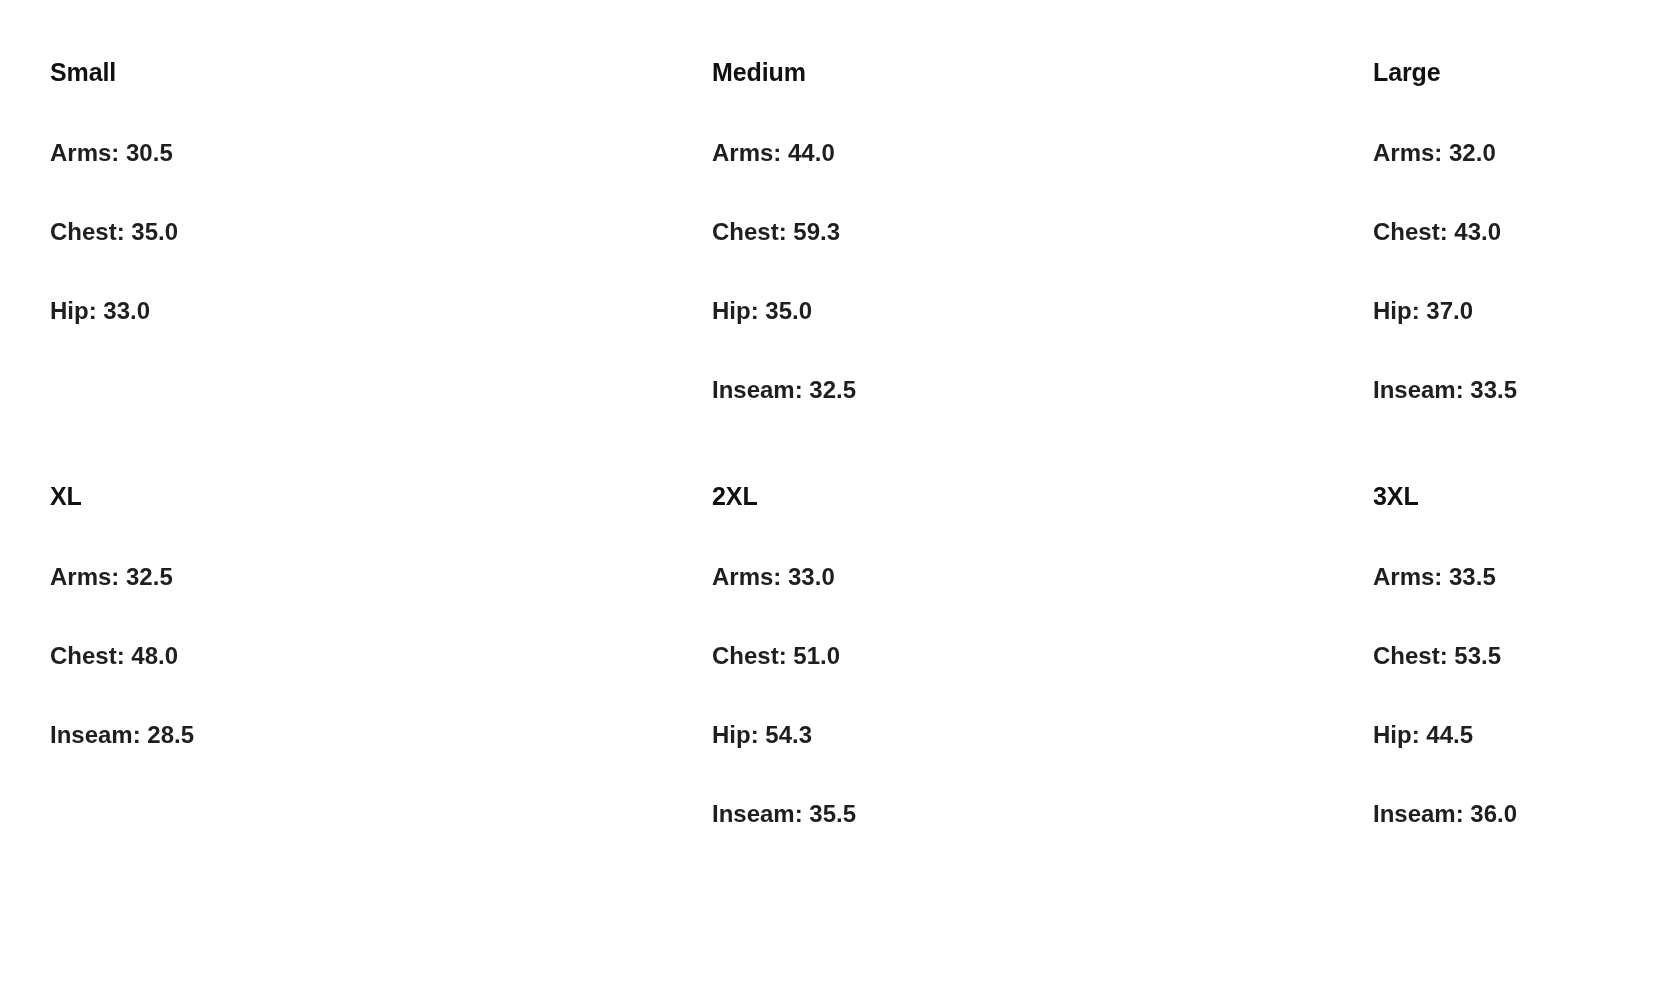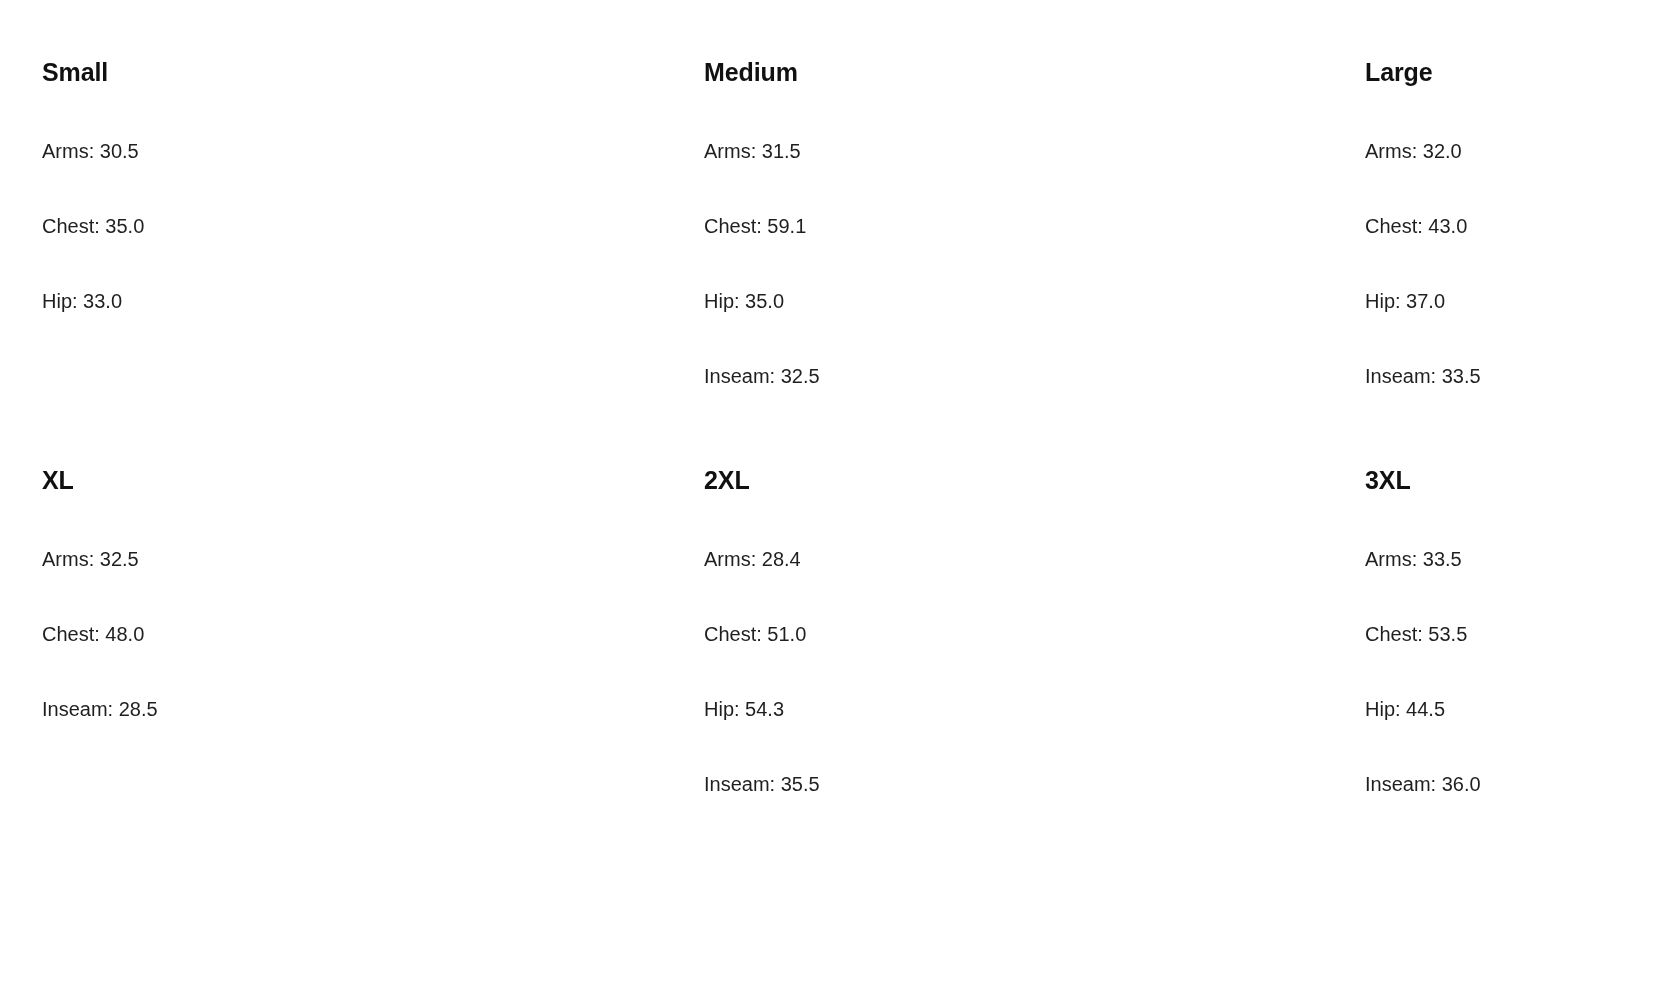--- a/index.html
+++ b/index.html
@@ -12,21 +12,21 @@
     height: 998px;
     font-family: "Liberation Sans", "DejaVu Sans", sans-serif;
     color: #1a1a1a;
     overflow: hidden;
   }
 
   .size-chart {
     width: 1670px;
     height: 998px;
     box-sizing: border-box;
-    padding: 40px 0 0 0;
+    padding: 40px 0 0 8px;
   }
 
   .chart-row {
     display: grid;
     grid-template-columns: 662px 661px 347px;
     padding-left: 42px;
     box-sizing: border-box;
   }
 
   .chart-row.row-block-1 { margin-bottom: 0; }
@@ -46,22 +46,22 @@
     letter-spacing: -0.1px;
   }
 
   .measure-list {
     list-style: none;
     margin: 0;
     padding: 0;
   }
 
   .measure-item {
-    font-size: 20px;
-    font-weight: normal;
+    font-size: 24px;
+    font-weight: bold;
     line-height: 1;
     color: #1f1f1f;
     padding-top: 55px;
     white-space: nowrap;
   }
 
   .measure-item:first-child {
     padding-top: 56px;
   }
 </style>
@@ -77,22 +77,22 @@
       <ul class="measure-list">
         <li class="measure-item">Arms: 30.5</li>
         <li class="measure-item">Chest: 35.0</li>
         <li class="measure-item">Hip: 33.0</li>
       </ul>
     </div>
 
     <div class="size-column">
       <div class="size-title">Medium</div>
       <ul class="measure-list">
-        <li class="measure-item">Arms: 31.5</li>
-        <li class="measure-item">Chest: 59.1</li>
+        <li class="measure-item">Arms: 44.0</li>
+        <li class="measure-item">Chest: 59.3</li>
         <li class="measure-item">Hip: 35.0</li>
         <li class="measure-item">Inseam: 32.5</li>
       </ul>
     </div>
 
     <div class="size-column">
       <div class="size-title">Large</div>
       <ul class="measure-list">
         <li class="measure-item">Arms: 32.0</li>
         <li class="measure-item">Chest: 43.0</li>
@@ -110,21 +110,21 @@
       <ul class="measure-list">
         <li class="measure-item">Arms: 32.5</li>
         <li class="measure-item">Chest: 48.0</li>
         <li class="measure-item">Inseam: 28.5</li>
       </ul>
     </div>
 
     <div class="size-column">
       <div class="size-title">2XL</div>
       <ul class="measure-list">
-        <li class="measure-item">Arms: 28.4</li>
+        <li class="measure-item">Arms: 33.0</li>
         <li class="measure-item">Chest: 51.0</li>
         <li class="measure-item">Hip: 54.3</li>
         <li class="measure-item">Inseam: 35.5</li>
       </ul>
     </div>
 
     <div class="size-column">
       <div class="size-title">3XL</div>
       <ul class="measure-list">
         <li class="measure-item">Arms: 33.5</li>

